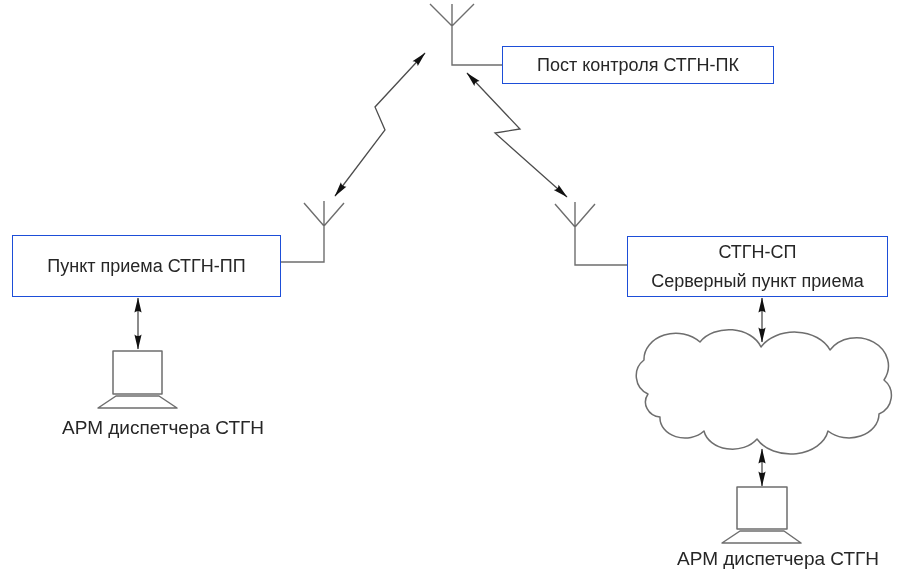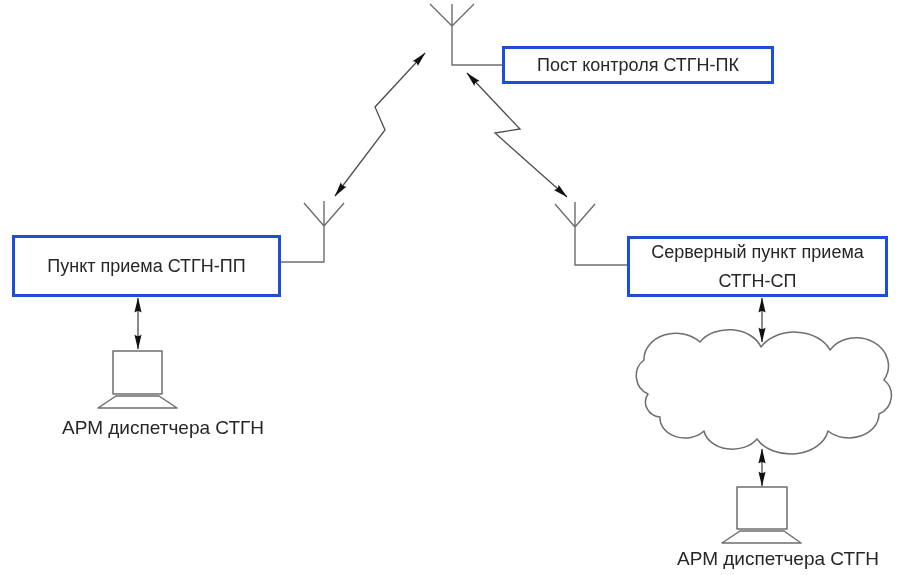--- a/index.html
+++ b/index.html
@@ -17,21 +17,21 @@
     overflow: hidden;
   }
   .stage svg.linework {
     position: absolute;
     left: 0;
     top: 0;
   }
   .node-box {
     position: absolute;
     box-sizing: border-box;
-    border: 3px solid #1d4ed8;
+    border: 1px solid #1d4ed8;
     background: #ffffff;
     display: flex;
     flex-direction: column;
     align-items: center;
     justify-content: center;
     text-align: center;
     font-size: 18px;
     line-height: 29px;
     color: #262626;
   }
@@ -135,22 +135,22 @@
 
   <div class="node-box box-control-post">
     <div>Пост контроля СТГН-ПК</div>
   </div>
 
   <div class="node-box box-reception">
     <div>Пункт приема СТГН-ПП</div>
   </div>
 
   <div class="node-box box-server">
+    <div>СТГН-СП</div>
     <div>Серверный пункт приема</div>
-    <div>СТГН-СП</div>
   </div>
 
   <div class="cloud-label">
   </div>
 
   <div class="arm-label arm-label-left">АРМ диспетчера СТГН</div>
 
   <div class="arm-label arm-label-right">АРМ диспетчера СТГН</div>
 
 </div>

